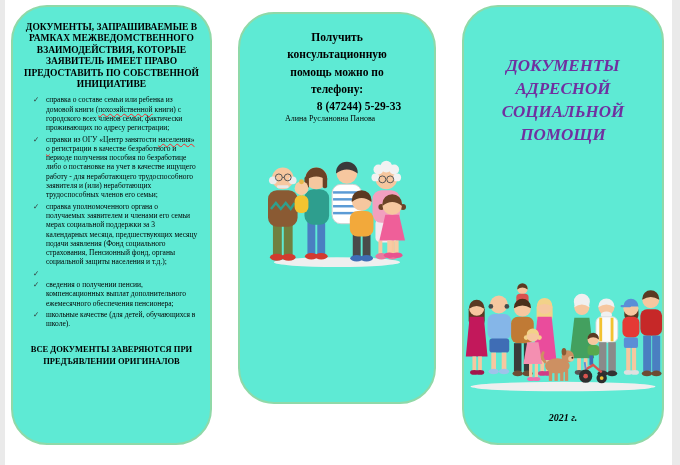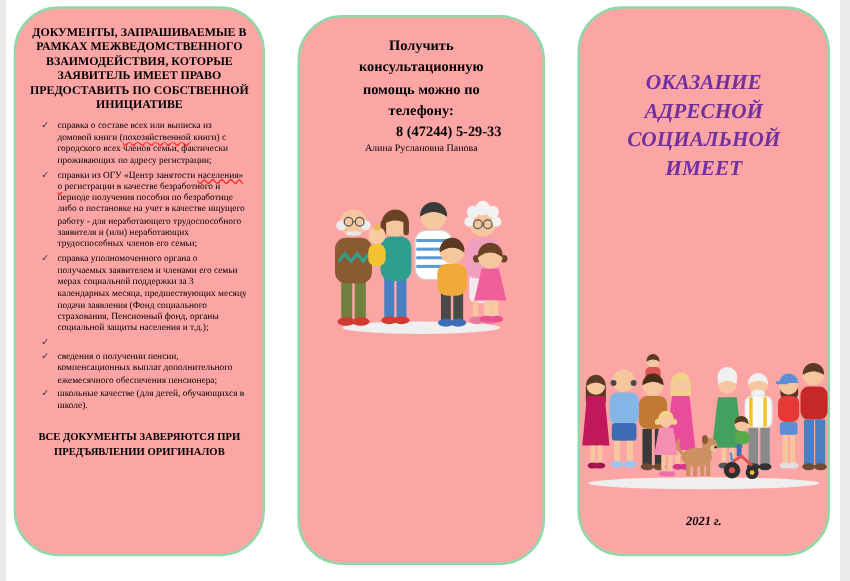--- a/index.html
+++ b/index.html
@@ -7,42 +7,42 @@
     width:680px;height:465px;position:relative;overflow:hidden;
     background:#ffffff;
     font-family:"Liberation Serif","DejaVu Serif",serif;
     color:#000;
   }
   .gutter{position:absolute;top:0;height:465px;background:#eaeaea;}
   .gutter.left{left:0;width:5px;}
   .gutter.right{right:0;width:8px;}
   .panel{
     position:absolute;top:5px;height:440px;box-sizing:border-box;
-    background:#fca5a5;border:2px solid var(--panel-border,#8fd9a8);
+    background:#5eead4;border:2px solid var(--panel-border,#8fd9a8);
     border-radius:36px;
   }
   #panel-documents{left:11px;width:201px;}
-  #panel-contact{left:238px;top:12px;width:198px;height:440px;}
+  #panel-contact{left:238px;top:12px;width:198px;height:392px;}
   #panel-cover{left:462px;width:202px;}
 
   
   .p1-title{margin:15px 7px 5px;text-align:center;font-weight:bold;font-size:9.5px;line-height:1.2;}
   .doc-list{margin:2px 10px 0 14px;}
   .doc-item{display:flex;font-size:7.5px;line-height:1.24;margin-bottom:2px;}
   .check{flex:none;width:13px;padding-left:6px;font-size:7.5px;color:#333;
          font-family:"DejaVu Sans",sans-serif;}
   .doc-text{flex:1;padding-right:2px;text-align:left;}
   .misspell{text-decoration:underline wavy var(--spellcheck-red,#ff2a2a);
             text-decoration-thickness:1px;text-decoration-skip-ink:none;}
   .p1-footer{margin:16px 10px 15px;text-align:center;font-weight:bold;font-size:8.5px;line-height:1.35;}
 
   
   .p2-heading{margin:15px 28px 0;text-align:center;font-weight:bold;font-size:11.5px;line-height:1.5;}
   .p2-phone{margin-top:2px;text-align:center;font-weight:bold;font-size:11.5px;padding-left:44px;}
-  .p2-name{width:104px;margin:2px auto 0;text-align:center;font-size:8px;line-height:1.3;}
+  .p2-name{width:104px;margin:2px auto 0;font-size:8px;line-height:1.3;}
   .p2-illustration{display:block;margin:12px auto 0;}
 
   
   .p3-org{margin:14px 24px 0;text-align:center;font-weight:bold;font-size:11.5px;line-height:1.5;
           color:var(--heading-navy,#17365d);}
   .p3-title{margin:48px 28px 0;text-align:center;font-weight:bold;font-style:italic;
             font-size:17px;line-height:1.35;color:var(--title-purple,#7030a0);}
   .p3-illustration{position:absolute;left:50%;transform:translateX(-50%);bottom:46px;}
   .p3-year{position:absolute;bottom:20px;left:0;width:100%;text-align:center;
            font-weight:bold;font-style:italic;font-size:10px;}
@@ -52,21 +52,21 @@
 
 <div class="gutter left"></div>
 <div class="gutter right"></div>
 
 <div class="panel" id="panel-documents">
   <div class="p1-title">ДОКУМЕНТЫ, ЗАПРАШИВАЕМЫЕ В РАМКАХ МЕЖВЕДОМСТВЕННОГО ВЗАИМОДЕЙСТВИЯ, КОТОРЫЕ ЗАЯВИТЕЛЬ ИМЕЕТ ПРАВО ПРЕДОСТАВИТЬ ПО СОБСТВЕННОЙ ИНИЦИАТИВЕ</div>
 
   <div class="doc-list">
     <div class="doc-item">
       <span class="check">✓</span>
-      <span class="doc-text"><span>справка о составе всех или выписка из домовой книги (</span><span class="misspell">похозяйственной</span><span> книги) с городского всех членов семьи, фактически проживающих по адресу регистрации;</span></span>
+      <span class="doc-text"><span>справка о составе семьи или ребенка из домовой книги (</span><span class="misspell">похозяйственной</span><span> книги) с городского всех членов семьи, фактически проживающих по адресу регистрации;</span></span>
     </div>
     <div class="doc-item">
       <span class="check">✓</span>
       <span class="doc-text"><span>справки из ОГУ «Центр занятости </span><span class="misspell">населения» о</span><span> регистрации в качестве безработного и периоде получения пособия по безработице либо о постановке на учет в качестве ищущего работу - для неработающего трудоспособного заявителя и (или) неработающих трудоспособных членов его семьи;</span></span>
     </div>
     <div class="doc-item">
       <span class="check">✓</span>
       <span class="doc-text">справка уполномоченного органа о получаемых заявителем и членами его семьи мерах социальной поддержки за 3 календарных месяца, предшествующих месяцу подачи заявления (Фонд социального страхования, Пенсионный фонд, органы социальной защиты населения и т.д.);</span>
     </div>
     <div class="doc-item">
@@ -158,21 +158,21 @@
     <rect x="136" y="106" width="4.5" height="13" fill="#f8cba3"></rect>
     <rect x="143" y="106" width="4.5" height="13" fill="#f8cba3"></rect>
     <ellipse cx="138" cy="121" rx="5.5" ry="2.8" fill="#e8538f"></ellipse>
     <ellipse cx="146" cy="121" rx="5.5" ry="2.8" fill="#e8538f"></ellipse>
     <circle cx="141" cy="70" r="10" fill="#f6c79f"></circle>
     <path d="M131,69 a10,10 0 0 1 20,0 l0,2 q-10,-8 -20,0 z" fill="#6b4226"></path>
   </svg>
 </div>
 
 <div class="panel" id="panel-cover">
-  <div class="p3-title">ОКАЗАНИЕ АДРЕСНОЙ СОЦИАЛЬНОЙ ИМЕЕТ</div>
+  <div class="p3-title">ДОКУМЕНТЫ АДРЕСНОЙ СОЦИАЛЬНОЙ ПОМОЩИ</div>
 
   <svg class="p3-illustration" width="200" height="118" viewBox="0 0 212 125" aria-hidden="true">
     <ellipse cx="106" cy="114" rx="98" ry="5" fill="#efefef"></ellipse>
 
     <rect x="6" y="24" width="17" height="28" rx="8" fill="#5a3a22"></rect>
     <circle cx="14.5" cy="31" r="8" fill="#f6c79f"></circle>
     <path d="M6.5,30 a8,8 0 0 1 16,0 l0,1.5 q-8,-6 -16,0 z" fill="#5a3a22"></path>
     <polygon points="7,40 22,40 26,82 3,82" fill="#c2185b"></polygon>
     <rect x="10" y="82" width="4" height="15" fill="#f6c79f"></rect>
     <rect x="16" y="82" width="4" height="15" fill="#f6c79f"></rect>

